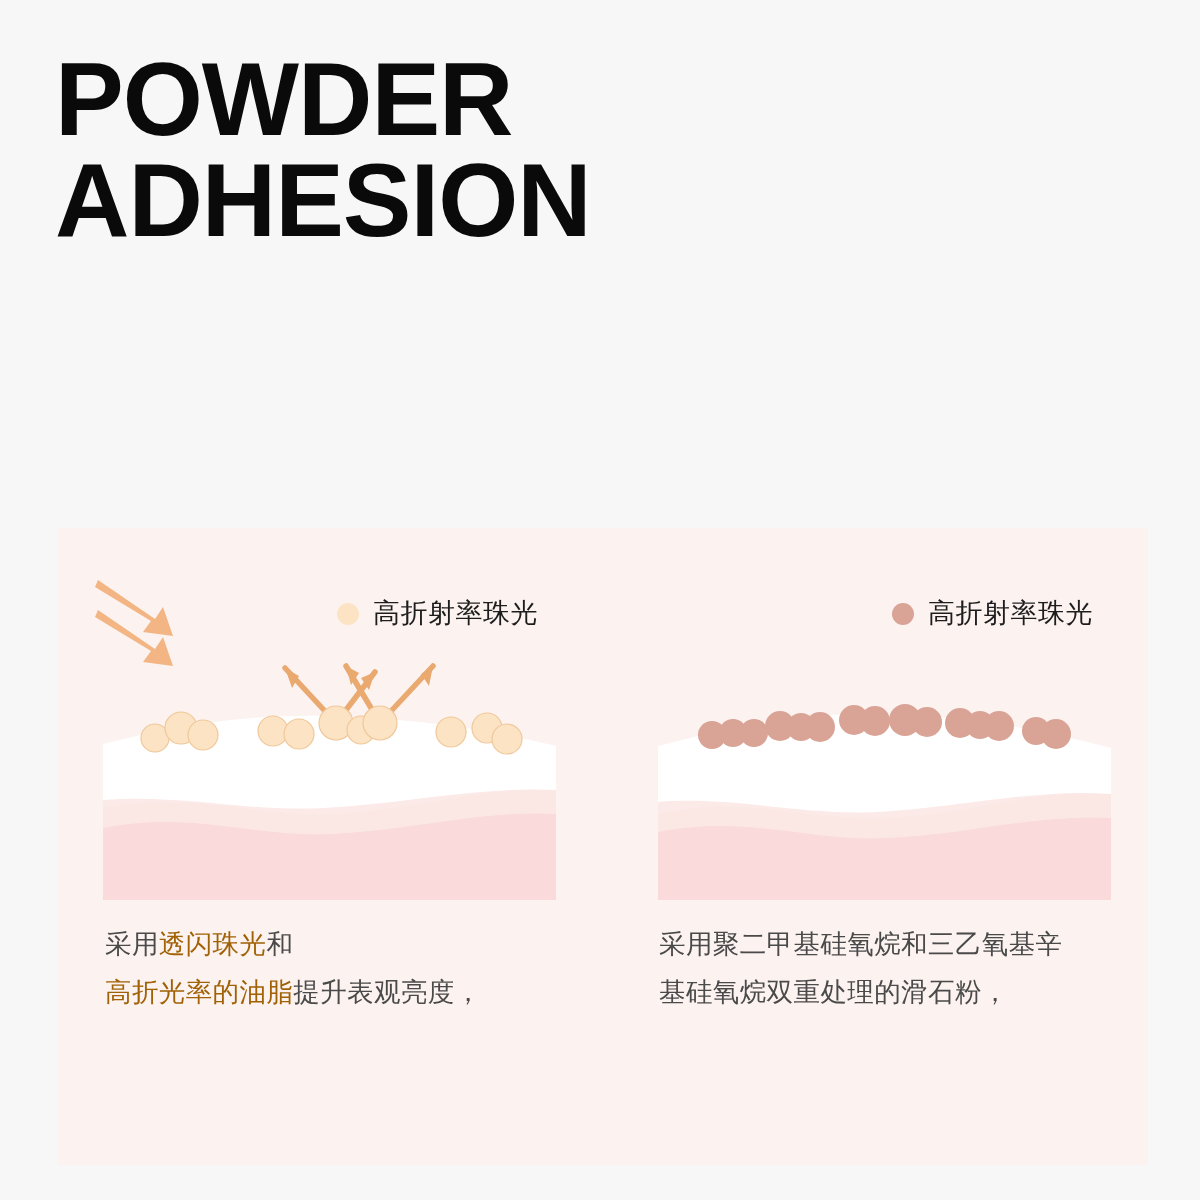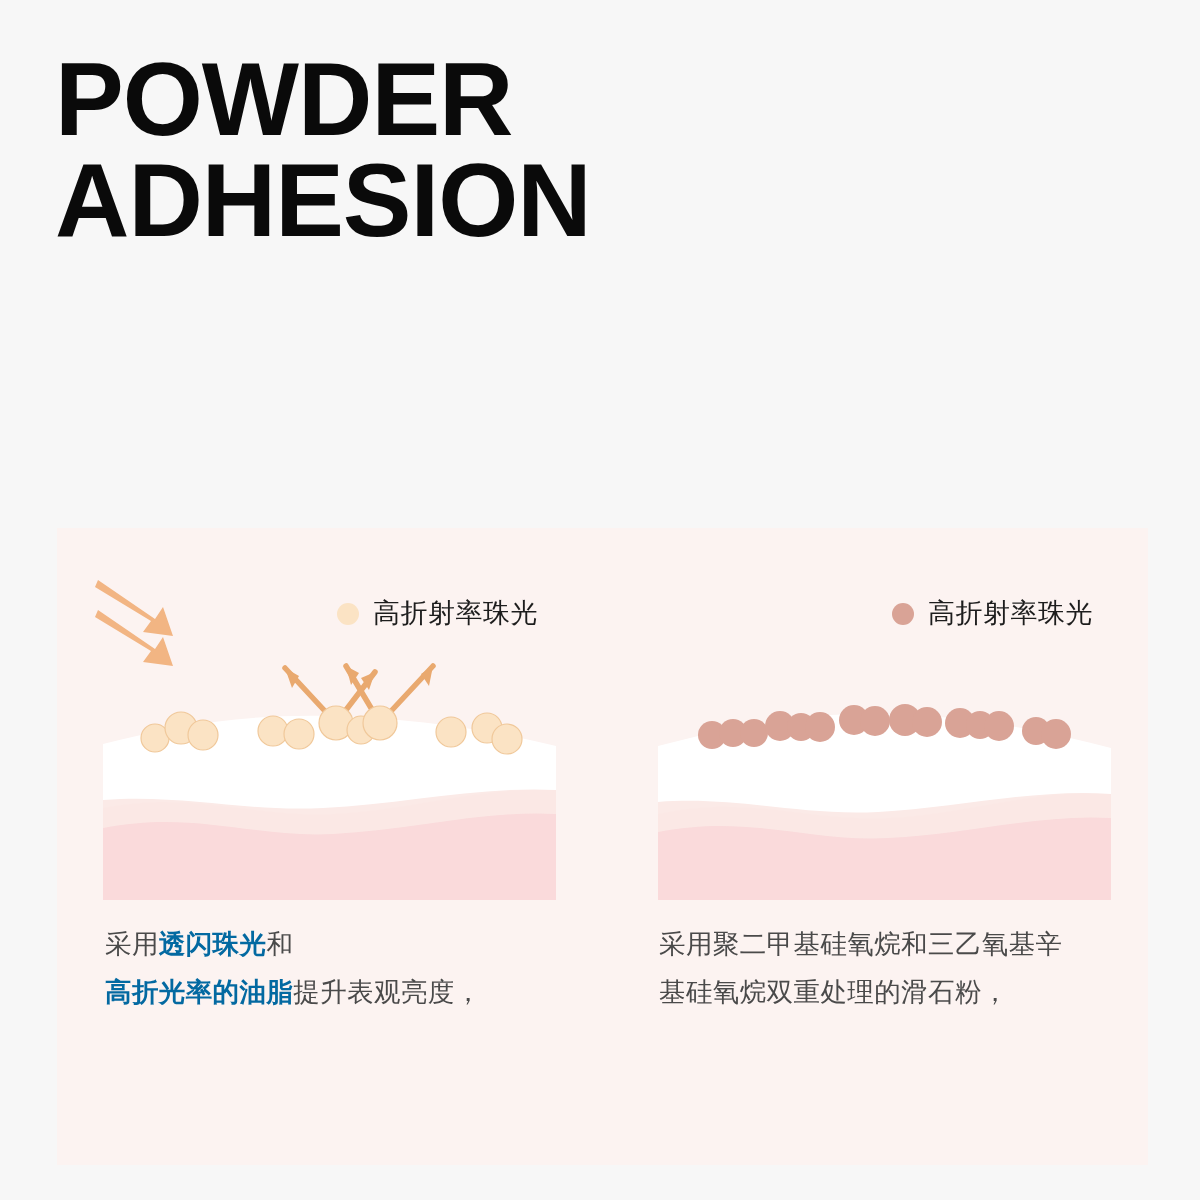--- a/index.html
+++ b/index.html
@@ -102,21 +102,21 @@
     position: absolute;
     top: 392px;
     width: 470px;
     font-size: 26.5px;
     line-height: 1.82;
     color: #4a4a4a;
     letter-spacing: 0.4px;
   }
   .copy.left  { left: 48px; }
   .copy.right { left: 602px; }
-  .copy b { color: #0369a1; font-weight: 700; }
+  .copy b { color: #a16207; font-weight: 400; }
   .copy .line { display: block; white-space: pre-wrap; }
 </style>
 </head>
 <body>
 
 <div class="header">
   <h1 class="title-en">POWDER
 ADHESION</h1>
 </div>
 

